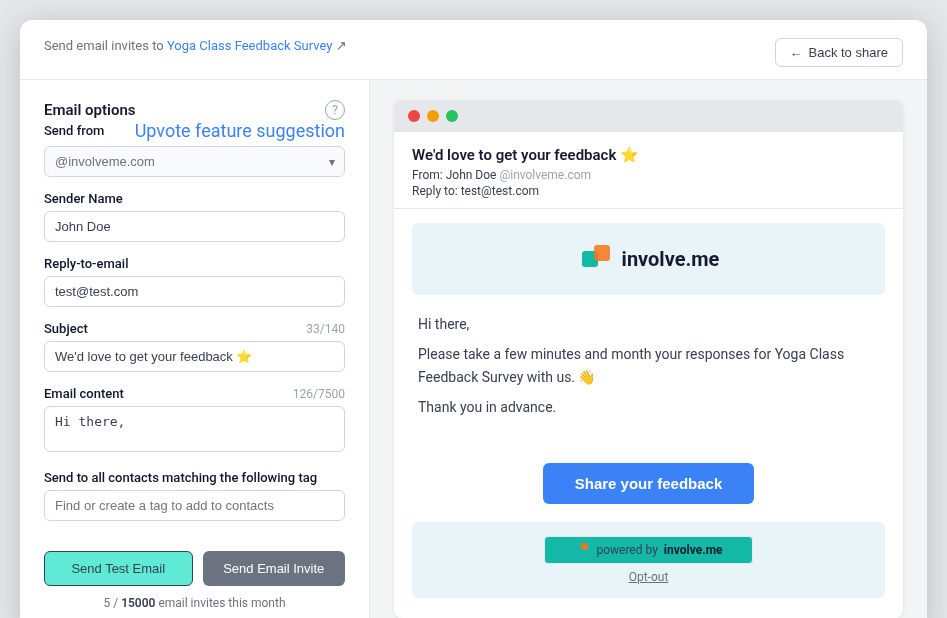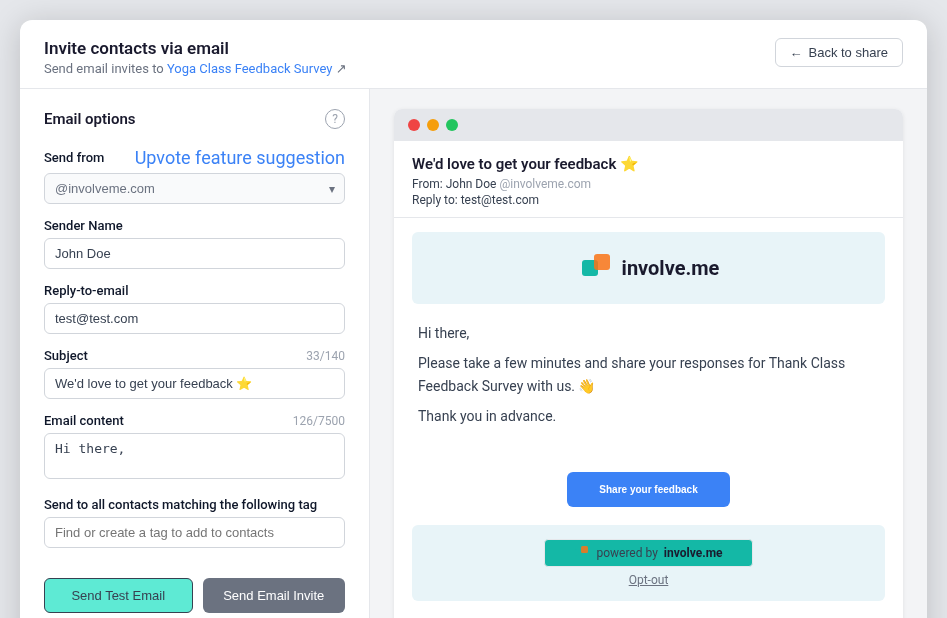--- a/index.html
+++ b/index.html
@@ -68,21 +68,20 @@
       padding: 20px 24px;
       border-right: 1px solid #e5e7eb;
       display: flex;
       flex-direction: column;
       gap: 0;
     }
     .email-options-header {
       display: flex;
       align-items: center;
       justify-content: space-between;
-      margin-bottom: 18px;
     }
     .email-options-title {
       font-size: 15px;
       font-weight: 600;
       color: #1a1a2e;
     }
     .help-icon {
       width: 20px;
       height: 20px;
       border-radius: 50%;
@@ -302,21 +301,21 @@
       display: flex;
       justify-content: center;
       margin: 18px 0;
     }
     .preview-cta-btn {
       background: #3b82f6;
       color: #fff;
       border: none;
       border-radius: 6px;
       padding: 12px 32px;
-      font-size: 10px;
+      font-size: 15px;
       font-weight: 600;
       cursor: pointer;
     }
     .preview-footer {
       background: #e8f4f8;
       padding: 14px 0;
       display: flex;
       flex-direction: column;
       align-items: center;
       gap: 6px;
@@ -349,21 +348,20 @@
       cursor: pointer;
     }
   </style>
 </head>
 <body>
 
 <div class="modal">
 
   <div class="modal-header">
     <div>
-      <div class="modal-title">Invite contacts via email</div>
       <div class="modal-subtitle">
         <span>Send email invites to</span>
         <a href="#">Yoga Class Feedback Survey</a>
         <span> ↗</span>
       </div>
     </div>
     <button class="back-btn">
       <span>←</span>
       <span>Back to share</span>
     </button>
@@ -472,21 +470,21 @@
                 <rect x="4" y="10" width="16" height="16" rx="3" fill="#14b8a6"></rect>
                 <rect x="16" y="4" width="16" height="16" rx="3" fill="#f97316" opacity="0.85"></rect>
               </svg>
               <span>involve.me</span>
             </div>
           </div>
 
           <div class="preview-content">
             <p>Hi there,</p>
             <p>
-              <span>Please take a few minutes and share your responses for Thank Class</span><br>
+              <span>Please take a few minutes and month your responses for Yoga Class</span><br>
               <span>Feedback Survey with us. 👋</span>
             </p>
             <p>Thank you in advance.</p>
           </div>
 
           <div class="preview-cta-wrapper">
             <button class="preview-cta-btn">Share your feedback</button>
           </div>
 
           <div class="preview-footer">

